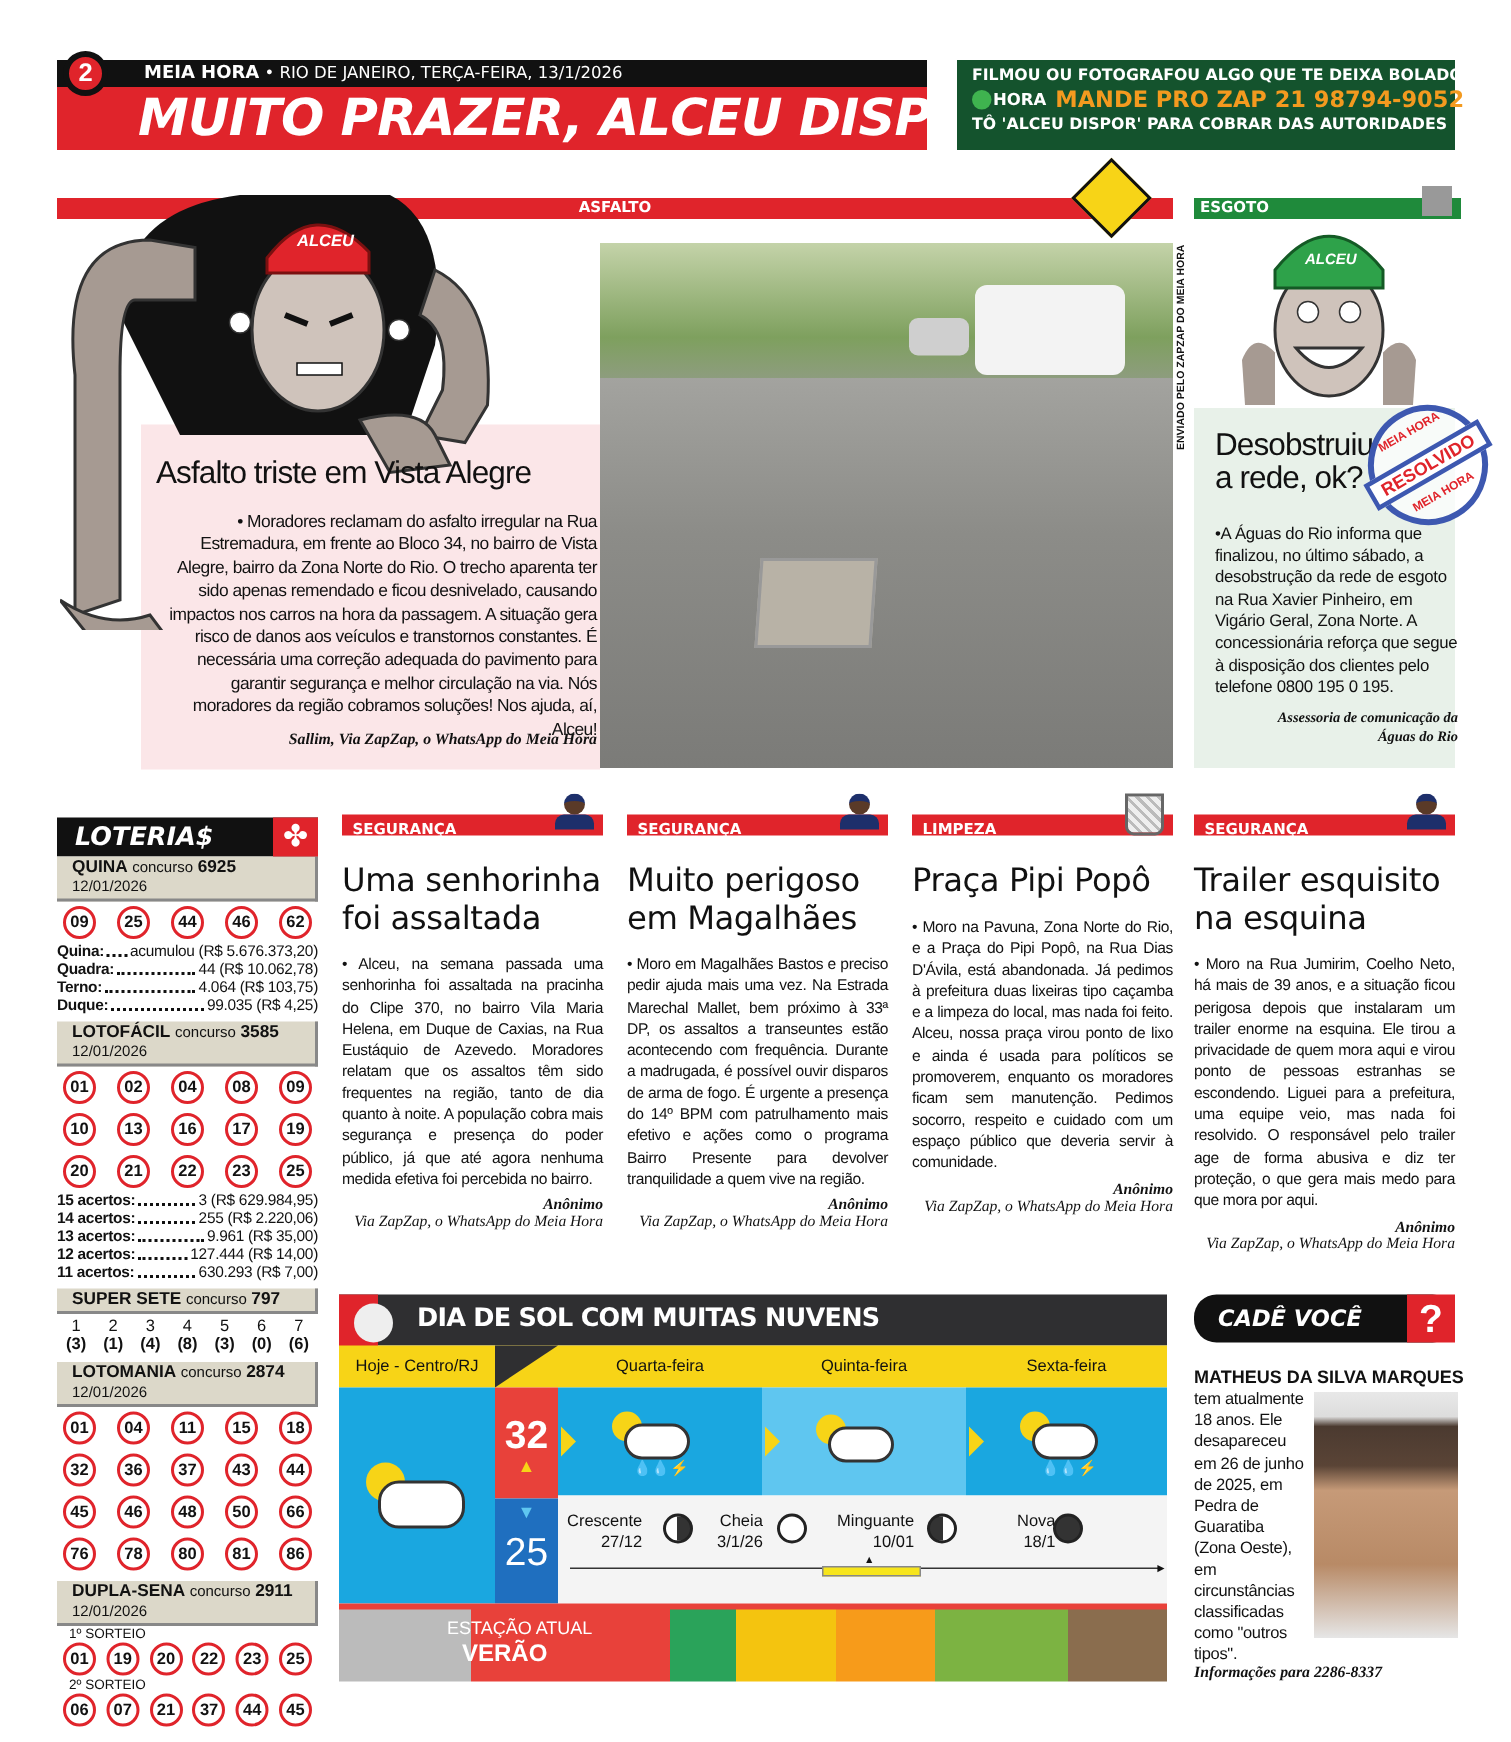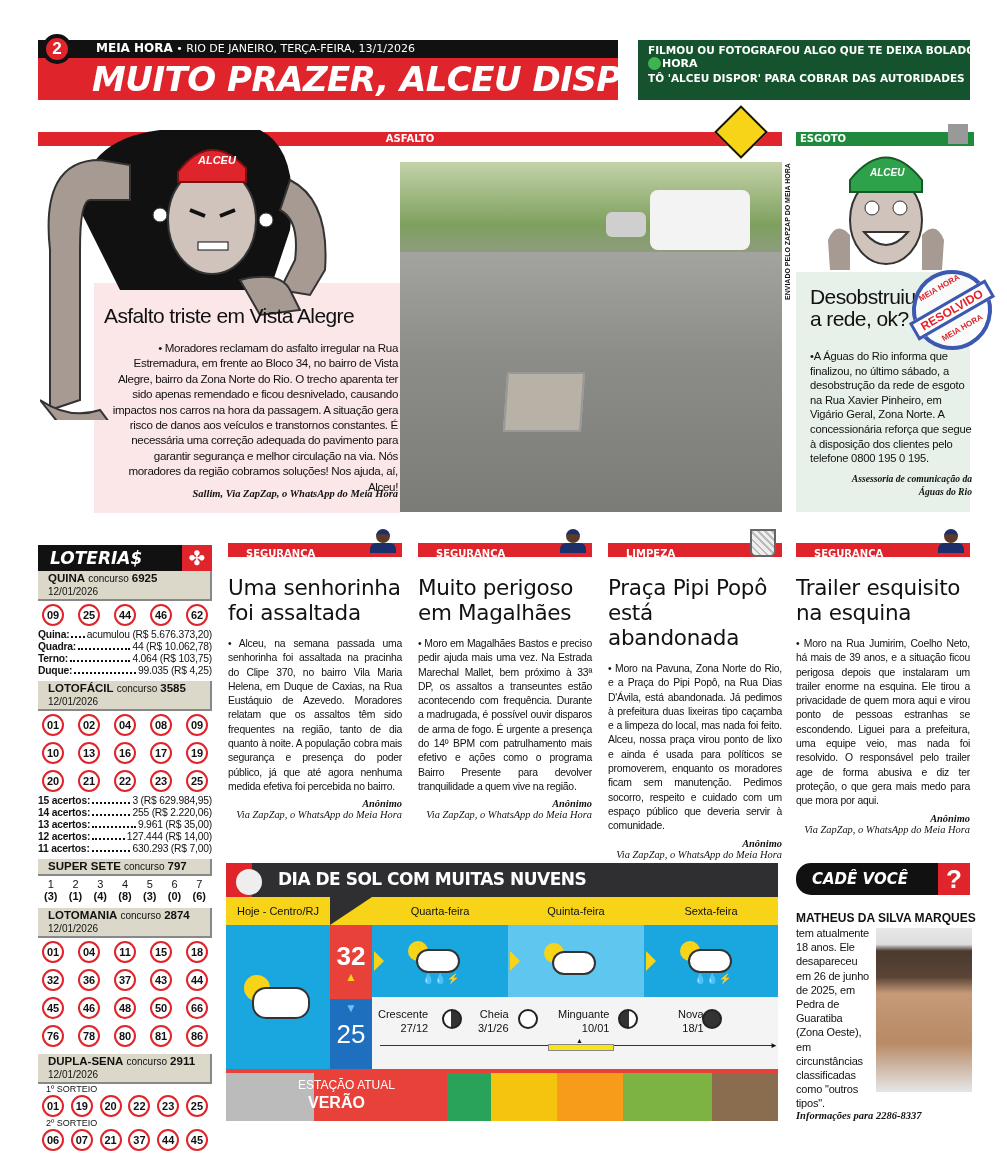--- a/index.html
+++ b/index.html
@@ -57,21 +57,21 @@
   .ball { width: 22px; height: 22px; border-radius: 50%; border: 2px solid #e0242b; font-weight: bold; font-size: 11px; text-align: center; line-height: 18px; }
   .prize { display: flex; justify-content: space-between; font-size: 10.3px; line-height: 12px; padding: 0 0 0 0; white-space: nowrap; letter-spacing: -0.2px; }
   .prize b { font-weight: bold; }
   .prize .dots { flex: 1; overflow: hidden; margin: 0 2px; border-bottom: 2px dotted #111; height: 9px; }
   .sete { display: flex; justify-content: space-between; padding: 2px 6px; font-size: 11px; text-align: center; }
   .sorteio { font-size: 9px; padding-left: 8px; line-height: 10px; }
 
   
   .col { width: 174px; }
   .col-bar { height: 14px; background: #e0242b; position: relative; }
-  .col-bar span { color: #fff; font-weight: bold; font-size: 10px; line-height: 14px; padding-left: 18px; font-family: "DejaVu Sans", sans-serif; }
+  .col-bar span { color: #fff; font-weight: bold; font-size: 10px; line-height: 14px; padding-left: 7px; font-family: "DejaVu Sans", sans-serif; }
   .col-icon { position: absolute; right: 6px; top: -14px; width: 26px; height: 28px; }
   .col-title { font-size: 21.5px; line-height: 25px; margin-top: 18px; letter-spacing: -0.3px; font-family: "DejaVu Sans", sans-serif; font-weight: normal; }
   .col-body { font-size: 10.4px; line-height: 14.3px; margin-top: 12px; letter-spacing: -0.25px; text-align: justify; }
   .col-sig1 { text-align: right; font-family: "Liberation Serif", serif; font-weight: bold; font-style: italic; font-size: 10.4px; margin-top: 4px; }
   .col-sig2 { text-align: right; font-family: "Liberation Serif", serif; font-style: italic; font-size: 10.4px; }
 
   
   .wx { left: 226px; top: 863px; width: 524px; height: 158px; }
   .wx-head { position: absolute; left: 0; top: 0; width: 552px; height: 34px; background: #2f2f31; }
   .wx-head-red { position: absolute; left: 0; top: 0; width: 26px; height: 45px; background: #e0242b; }
@@ -111,20 +111,21 @@
 <div class="abs page-num">2</div>
 <div class="abs hdr-line"><b>MEIA HORA</b> <span>• RIO DE JANEIRO, TERÇA-FEIRA, 13/1/2026</span></div>
 <div class="abs hdr-title">MUITO PRAZER, ALCEU DISPOR</div>
 <div class="abs zap-box">
   <div class="zap-l1">FILMOU OU FOTOGRAFOU ALGO QUE TE DEIXA BOLADO?</div>
   <div class="zap-l2">
     <span class="zap-logo">
         <span class="zap-wa"></span>
         <span>HORA</span>
       </span>
+    <span>MANDE PRO ZAP 21 98794-9052</span>
   </div>
   <div class="zap-l3">TÔ 'ALCEU DISPOR' PARA COBRAR DAS AUTORIDADES</div>
 </div>
 
 <div class="abs bar-red" style="left:38px;top:132px;width:744px;">
   <div class="bar-label" style="text-align:center;">ASFALTO</div>
 </div>
 <div class="abs warn-sign"></div>
 <div class="abs pink-box"></div>
 <svg class="abs mascot" viewBox="0 0 300 300">
@@ -404,21 +405,20 @@
         <div>em Magalhães</div>
       </div>
       <div class="col-body">• Moro em Magalhães Bastos e preciso pedir ajuda mais uma vez. Na Estrada Marechal Mallet, bem próximo à 33ª DP, os assaltos a transeuntes estão acontecendo com frequência. Durante a madrugada, é possível ouvir disparos de arma de fogo. É urgente a presença do 14º BPM com patrulhamento mais efetivo e ações como o programa Bairro Presente para devolver tranquilidade a quem vive na região.</div>
       <div class="col-sig1">Anônimo</div>
       <div class="col-sig2">Via ZapZap, o WhatsApp do Meia Hora</div>
     </div>
     <div class="abs col" style="left: 608px; top: 543px;">
       <div class="col-bar"><span>LIMPEZA</span><div class="col-icon" style="border:2px solid #666;border-radius:0 0 6px 6px;background:repeating-linear-gradient(45deg,#bbb 0 2px,#eee 2px 5px);"></div></div>
       <div class="col-title">
         <div>Praça Pipi Popô</div>
-        <div>está abandonada</div>
       </div>
       <div class="col-body">• Moro na Pavuna, Zona Norte do Rio, e a Praça do Pipi Popô, na Rua Dias D'Ávila, está abandonada. Já pedimos à prefeitura duas lixeiras tipo caçamba e a limpeza do local, mas nada foi feito. Alceu, nossa praça virou ponto de lixo e ainda é usada para políticos se promoverem, enquanto os moradores ficam sem manutenção. Pedimos socorro, respeito e cuidado com um espaço público que deveria servir à comunidade.</div>
       <div class="col-sig1">Anônimo</div>
       <div class="col-sig2">Via ZapZap, o WhatsApp do Meia Hora</div>
     </div>
     <div class="abs col" style="left: 796px; top: 543px;">
       <div class="col-bar"><span>SEGURANÇA</span><div class="col-icon">
           <div style="width:14px;height:14px;margin:0 auto;border-radius:50%;background:#5a3a28;border-top:5px solid #1d2f6b;"></div>
           <div style="width:26px;height:10px;background:#1d2f6b;border-radius:6px 6px 0 0;"></div>
         </div></div>

